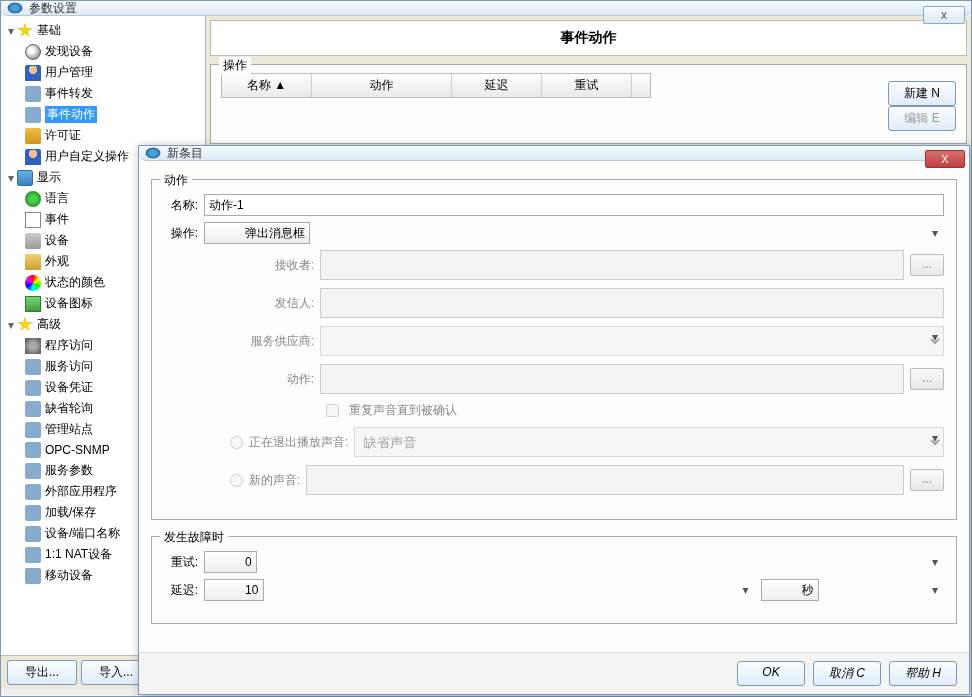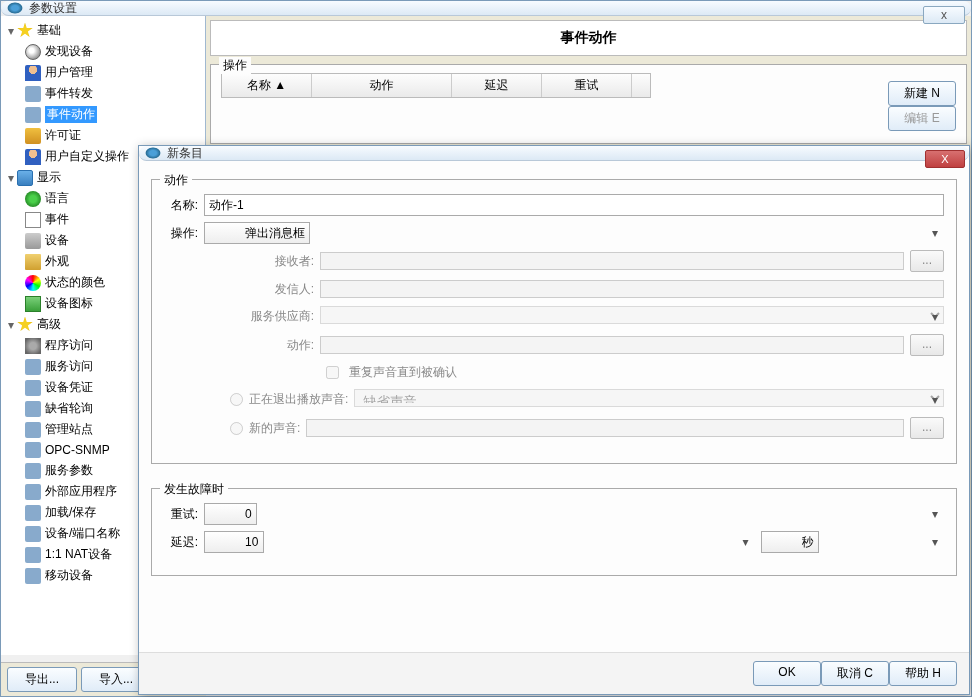--- a/index.html
+++ b/index.html
@@ -36,40 +36,40 @@
 
 .content-area { flex: 1; background: #ece9d8; padding: 4px; }
 .panel-title { font-size: 14px; font-weight: bold; text-align: center; background: #fff; border: 1px solid #bbb; padding: 8px; margin-bottom: 4px; }
 .groupbox { border: 1px solid #aaa; background: #fdfdfd; padding: 8px 10px 10px; position: relative; margin-top: 8px; }
 .groupbox .legend { position: absolute; top: -8px; left: 8px; background: #fdfdfd; padding: 0 4px; font-size: 12px; }
 .table-header { display: flex; background: linear-gradient(#fdfdfd, #eaeaea); border: 1px solid #bbb; }
 .table-header .th { padding: 3px 8px; border-right: 1px solid #ccc; font-size: 12px; text-align: center; }
 .side-buttons { position: absolute; right: 10px; top: 16px; display: flex; flex-direction: column; }
 .btn { background: linear-gradient(#fafdff, #e0ecf8); border: 1px solid #7a9ab8; border-radius: 3px; padding: 3px 12px; cursor: pointer; font-size: 12px; min-width: 68px; text-align: center; }
 .btn.disabled { color: #999; }
-.footer-bar { position: absolute; bottom: 0; left: 0; width: 205px; background: #ece9d8; border-top: 1px solid #bbb; padding: 4px 6px; display: flex; gap: 4px; }
+.footer-bar { position: absolute; bottom: 7px; left: 0; width: 205px; background: #ece9d8; border-top: 1px solid #bbb; padding: 4px 6px; display: flex; gap: 4px; }
 
 
 .dialog { left: 138px; top: 145px; width: 832px; height: 550px; box-shadow: 2px 2px 10px rgba(0,0,0,0.3); background: #fdfdfd; }
 .dialog-body { padding: 10px 12px; height: calc(100% - 62px); overflow: hidden; }
 .group-inner { padding: 6px 2px; }
 .form-row { display: flex; align-items: center; margin-bottom: 6px; gap: 6px; }
 .form-row .lbl { width: 34px; text-align: right; }
 .form-row input[type=text], .form-row select { flex: 1; border: 1px solid #aaa; padding: 3px 4px; font-size: 12px; background: #fff; }
 .form-row select { appearance: none; background: linear-gradient(#fff, #eee); padding-left: 40px; }
 .inner-row { display: flex; align-items: center; margin-bottom: 8px; padding-left: 30px; gap: 6px; }
 .inner-row .ilbl { width: 120px; text-align: right; color: #888; }
-.inner-row .ifield { flex: 1; border: 1px solid #ccc; padding: 3px 4px; background: #f4f4f4; height: 18px; }
+.inner-row .ifield { flex: 1; border: 1px solid #ccc; padding: 3px 4px; background: #f4f4f4; height: 30px; }
 .inner-row .dots-btn { width: 34px; height: 22px; border: 1px solid #bbb; background: linear-gradient(#fafafa, #e8e8e8); text-align: center; line-height: 18px; color: #888; cursor: default; border-radius: 2px; }
 .inner-row .radio { margin-left: 0; }
 .inner-row.checkbox-row { padding-left: 162px; color: #888; }
 .inner-row.checkbox-row input { margin-right: 4px; }
 .dropdown-wrap { position: relative; flex: 1; }
 .dropdown-wrap::after { content: "▾"; position: absolute; right: 6px; top: 4px; color: #555; pointer-events: none; }
-.dlg-footer { position: absolute; bottom: 0; left: 0; right: 0; padding: 8px 12px; display: flex; justify-content: flex-end; border-top: 1px solid #ddd; background: #f4f4f4; }
+.dlg-footer { position: absolute; bottom: 0; left: 0; right: 0; padding: 8px 12px; display: flex; justify-content: flex-end; gap: 8px; border-top: 1px solid #ddd; background: #f4f4f4; font-style: italic; }
 </style>
 </head>
 <body>
 
 <div class="window main-window">
   <div class="titlebar">
     <span class="eye-icon"></span>
     <span class="title-text">参数设置</span>
     <div class="close-x-btn">x</div>
   </div>
@@ -270,21 +270,21 @@
         <div class="inner-row">
           <span style="width:30px"></span>
           <input type="radio" class="radio" disabled="" style="">
           <span class="ilbl" style="width:auto;text-align:right">新的声音:</span>
           <input class="ifield" disabled="" style="">
           <div class="dots-btn">...</div>
         </div>
       </div>
     </div>
 
-    <div class="groupbox" style="margin-top:24px">
+    <div class="groupbox" style="margin-top:16px">
       <div class="legend">发生故障时</div>
       <div class="group-inner">
         <div class="form-row">
           <span class="lbl">重试:</span>
           <div class="dropdown-wrap"><select><option>0</option></select></div>
         </div>
         <div class="form-row">
           <span class="lbl">延迟:</span>
           <div class="dropdown-wrap" style="flex:3"><select><option>10</option></select></div>
           <div class="dropdown-wrap" style="flex:1"><select><option>秒</option></select></div>

